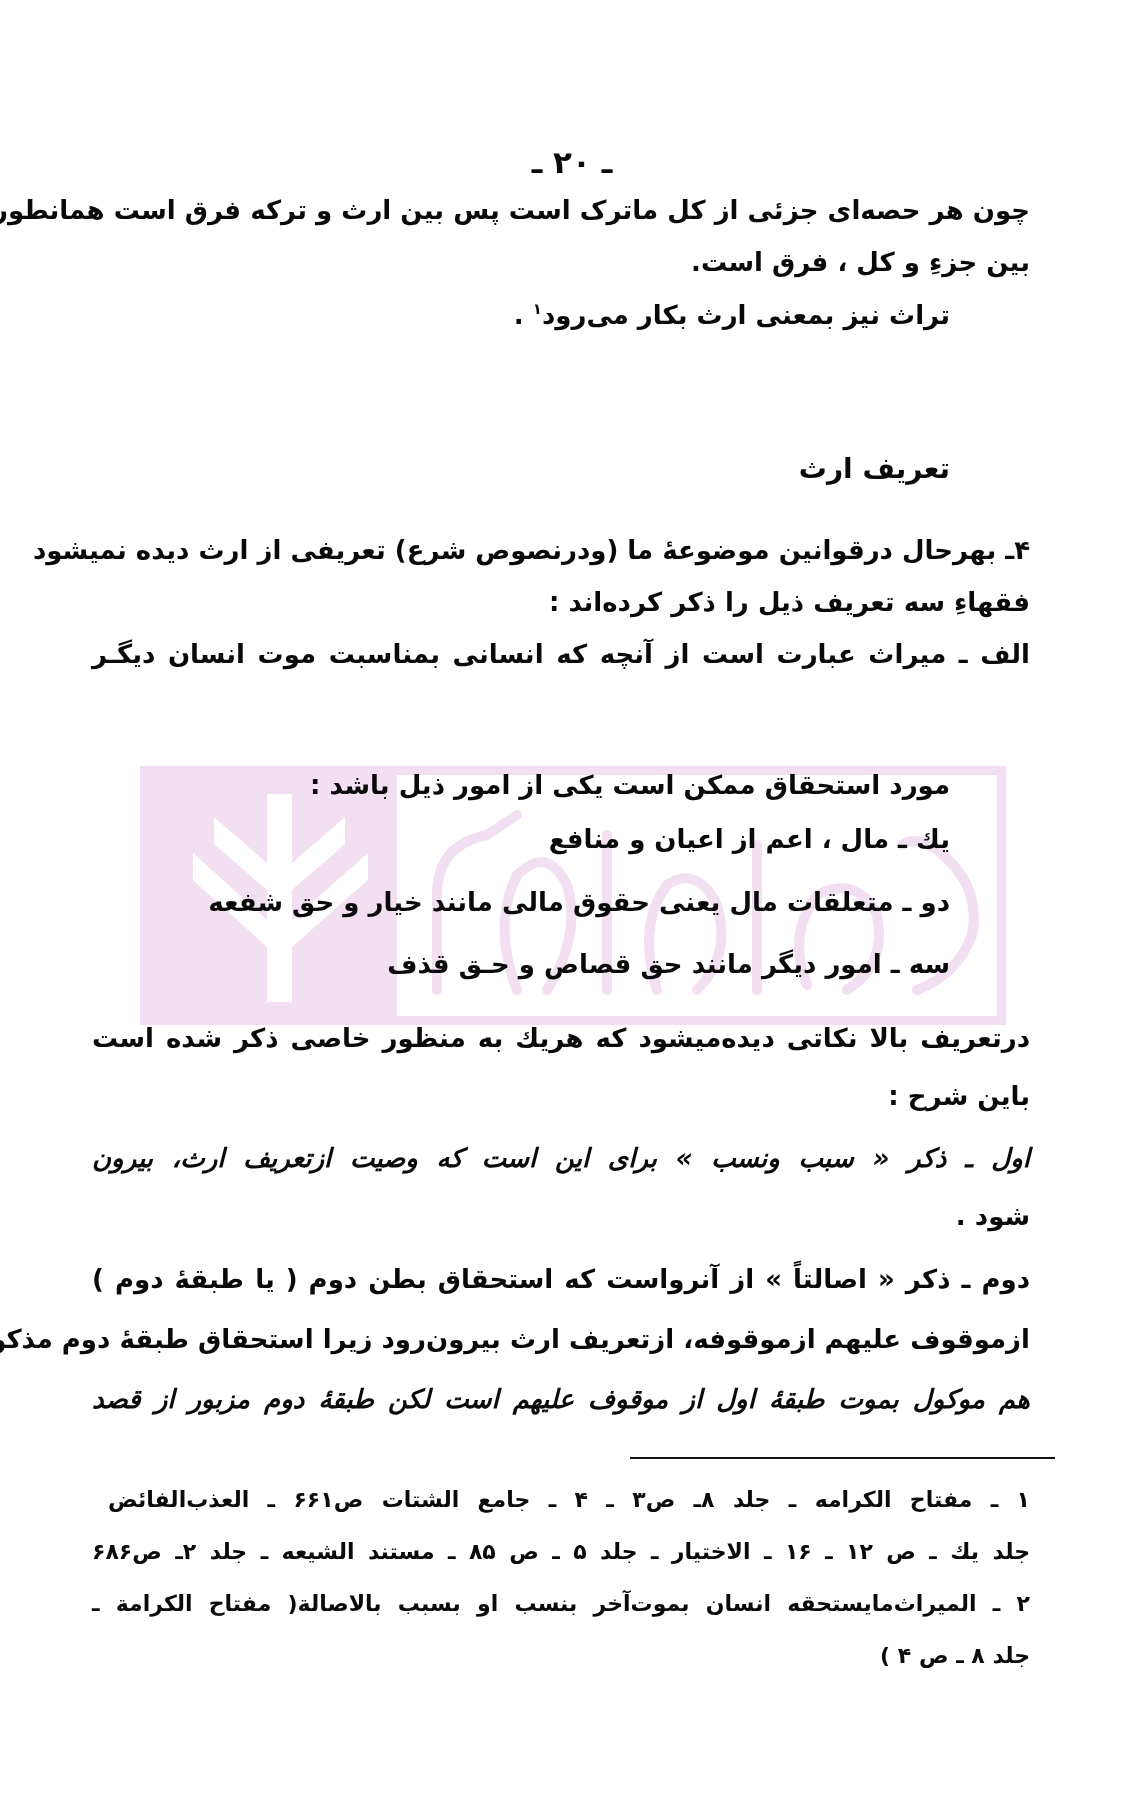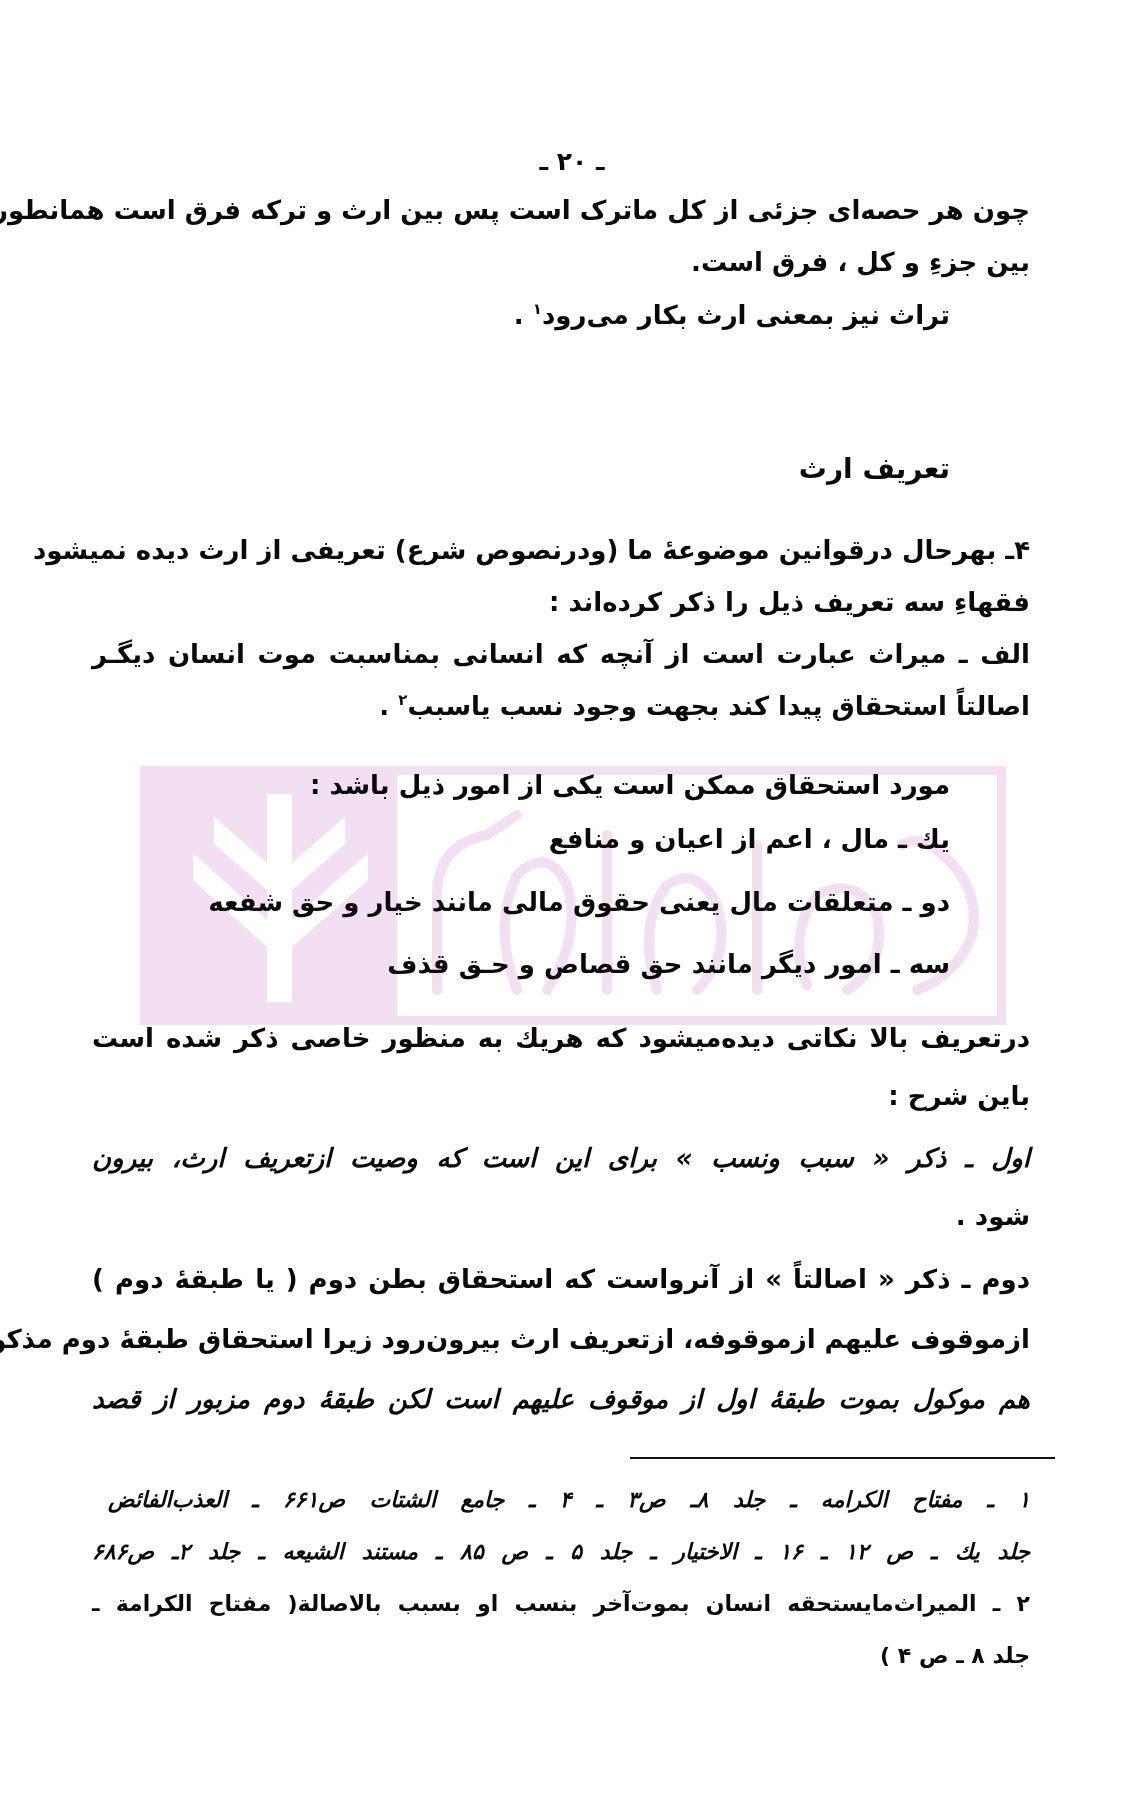--- a/index.html
+++ b/index.html
@@ -53,21 +53,21 @@
     }
     
     .page-number {
       position: absolute;
       top: 140px;
       left: 0;
       width: 1144px;
       text-align: center;
       font-family: "DejaVu Sans", sans-serif;
       font-weight: bold;
-      font-size: 25px;
+      font-size: 31px;
       line-height: 44px;
       z-index: 1;
     }
     .text-block {
       position: absolute;
       left: 92px;
       width: 938px;
       direction: rtl;
       text-align: justify;
       z-index: 1;
@@ -158,23 +158,20 @@
     <div class="line indent" style="top:293px;">
       <span>تراث نیز بمعنی ارث بکار می‌رود</span><sup class="fn">۱</sup><span> .</span>
     </div>
 
     <div class="heading" style="top:447px;">تعریف ارث</div>
 
     <div class="line full indent-start" style="top:528px;">۴ـ بهرحال درقوانین موضوعهٔ ما (ودرنصوص شرع) تعریفی از ارث دیده نمیشود</div>
     <div class="line" style="top:580px;margin-left:44px;">فقهاءِ سه تعریف ذیل را ذکر کرده‌اند :</div>
 
     <div class="line full" style="top:632px;">الف ـ میراث عبارت است از آنچه که انسانی بمناسبت موت انسان دیگـر</div>
-    <div class="line" style="top:684px;">
-      <span>اصالتاً استحقاق پیدا کند بجهت وجود نسب یاسبب</span><sup class="fn">۲</sup><span> .</span>
-    </div>
 
     <div class="line indent" style="top:763px;">مورد استحقاق ممکن است یکی از امور ذیل باشد :</div>
 
     <div class="line indent" style="top:817px;">یك ـ مال ، اعم از اعیان و منافع</div>
     <div class="line indent" style="top:880px;">دو ـ متعلقات مال یعنی حقوق مالی مانند خیار و حق شفعه</div>
     <div class="line indent" style="top:942px;">سه ـ امور دیگر مانند حق قصاص و حـق قذف</div>
 
     <div class="line full" style="top:1016px;">درتعریف بالا نکاتی دیده‌میشود که هریك به منظور خاصی ذکر شده است</div>
     <div class="line" style="top:1074px;">باین شرح :</div>
 
@@ -182,19 +179,19 @@
     <div class="line" style="top:1194px;">شود .</div>
 
     <div class="line full" style="top:1257px;">دوم ـ ذکر « اصالتاً » از آنرواست که استحقاق بطن دوم ( یا طبقهٔ دوم )</div>
     <div class="line full" style="top:1317px;">ازموقوف علیهم ازموقوفه، ازتعریف ارث بیرون‌رود زیرا استحقاق طبقهٔ دوم مذکور</div>
     <div class="line full" style="top:1377px;font-style:italic;">هم موکول بموت طبقهٔ اول از موقوف علیهم است لکن طبقهٔ دوم مزبور از قصد</div>
   </div>
 
   <div class="separator"></div>
 
   <div class="text-block footnotes" style="top:0; height:1796px;">
-    <div class="line full" style="top:1478px; left:16px;font-style:italic;">۱ ـ مفتاح الکرامه ـ جلد ۸ـ ص۳ ـ ۴ ـ جامع الشتات ص۶۶۱ ـ العذب‌الفائض</div>
-    <div class="line full" style="top:1530px; left:0;font-style:italic;">جلد یك ـ ص ۱۲ ـ ۱۶ ـ الاختیار ـ جلد ۵ ـ ص ۸۵ ـ مستند الشیعه ـ جلد ۲ـ ص۶۸۶</div>
+    <div class="line full" style="top:1478px; left:16px;">۱ ـ مفتاح الکرامه ـ جلد ۸ـ ص۳ ـ ۴ ـ جامع الشتات ص۶۶۱ ـ العذب‌الفائض</div>
+    <div class="line full" style="top:1530px; left:0;">جلد یك ـ ص ۱۲ ـ ۱۶ ـ الاختیار ـ جلد ۵ ـ ص ۸۵ ـ مستند الشیعه ـ جلد ۲ـ ص۶۸۶</div>
     <div class="line full" style="top:1582px; left:0;">۲ ـ المیراث‌مایستحقه انسان بموت‌آخر بنسب او بسبب بالاصالة( مفتاح الکرامة ـ</div>
     <div class="line" style="top:1634px;">جلد ۸ ـ ص ۴ )</div>
   </div>
 
 </div>
 
 </body></html>

